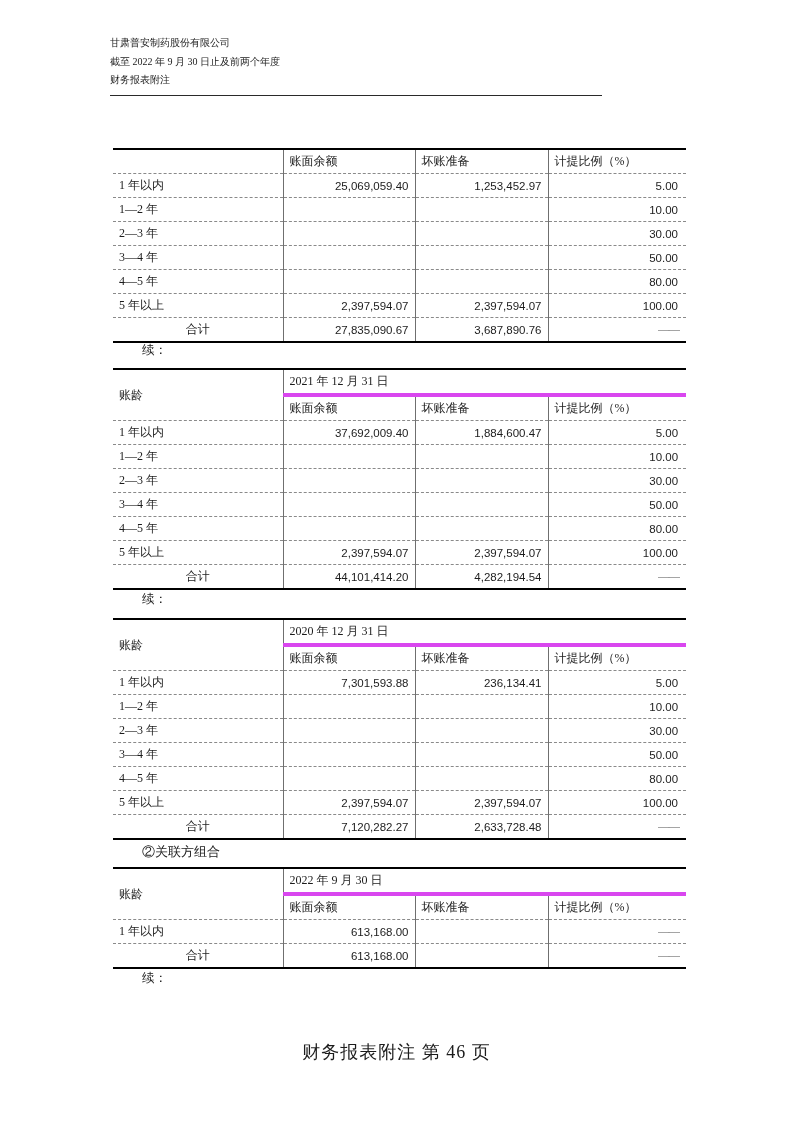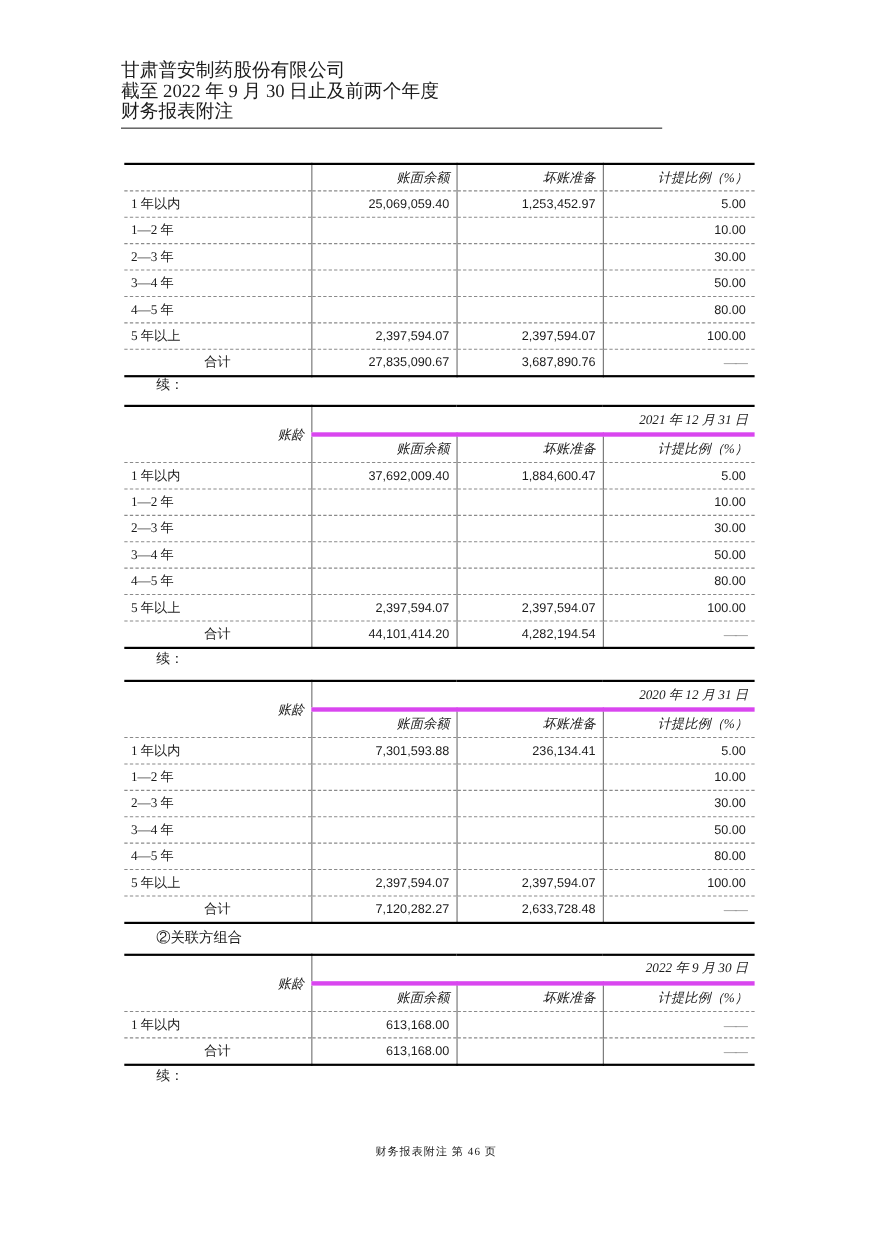--- a/index.html
+++ b/index.html
@@ -7,41 +7,41 @@
     width: 793px; height: 1122px;
     background: #ffffff;
     position: relative;
     font-family: "Liberation Serif", serif;
     color: #1c1c1c;
     overflow: hidden;
   }
 
   
   .doc-header {
-    position: absolute; left: 110px; top: 55px; width: 492px;
-    font-size: 17px; line-height: 18.5px;
+    position: absolute; left: 110px; top: 34px; width: 492px;
+    font-size: 10px; line-height: 18.5px;
     padding-bottom: 5px;
     border-bottom: 1.5px solid #2a2a2a;
     white-space: nowrap;
   }
 
   
   table.fin {
     position: absolute; left: 113px;
     width: 573px;
     border-collapse: collapse; table-layout: fixed;
     border-top: 2px solid #000; border-bottom: 2px solid #000;
     font-size: 12px;
   }
   table.fin td {
     height: 23px; padding: 0 6px;
     white-space: nowrap; overflow: hidden;
     vertical-align: middle;
   }
-  table.fin thead td { text-align: right; border-bottom: 1px dashed #8a8a8a; font-style: italic; }
+  table.fin thead td { text-align: left; border-bottom: 1px dashed #8a8a8a; }
   table.fin tbody td { border-top: 1px dashed #8a8a8a; }
   table.fin td.vline { border-left: 1px solid #6f6f6f; }
   table.fin td.date { border-left: 1px solid #6f6f6f; border-bottom: 4px solid #d946ef; margin-left: 48px; }
   table.fin td.age  { border-bottom: none; }
   table.fin td.sub  { border-left: 1px solid #6f6f6f; border-top: 1px solid #777; }
   table.fin td.lbl  { text-align: left; padding-left: 6px; margin-top: 36px; }
   table.fin td.total{ text-align: center; }
   table.fin td.num  {
     text-align: right; padding-right: 6px;
     font-family: "Liberation Sans", sans-serif; font-size: 11.5px;
@@ -63,21 +63,21 @@
   #cont-2 { top: 591px; }
   #cont-3 { top: 970px; }
   .section-heading {
     position: absolute; left: 142px; top: 843px;
     font-size: 13px;
   }
 
   
   .doc-footer {
     position: absolute; left: 0; top: 1040px; width: 793px;
-    text-align: center; font-size: 10px; letter-spacing: 1px;
+    text-align: center; font-size: 18px; letter-spacing: 1px;
   }
 </style>
 </head>
 <body>
 
 <div class="doc-header">
   <div>甘肃普安制药股份有限公司</div>
   <div>截至 2022 年 9 月 30 日止及前两个年度</div>
   <div>财务报表附注</div>
 </div>

